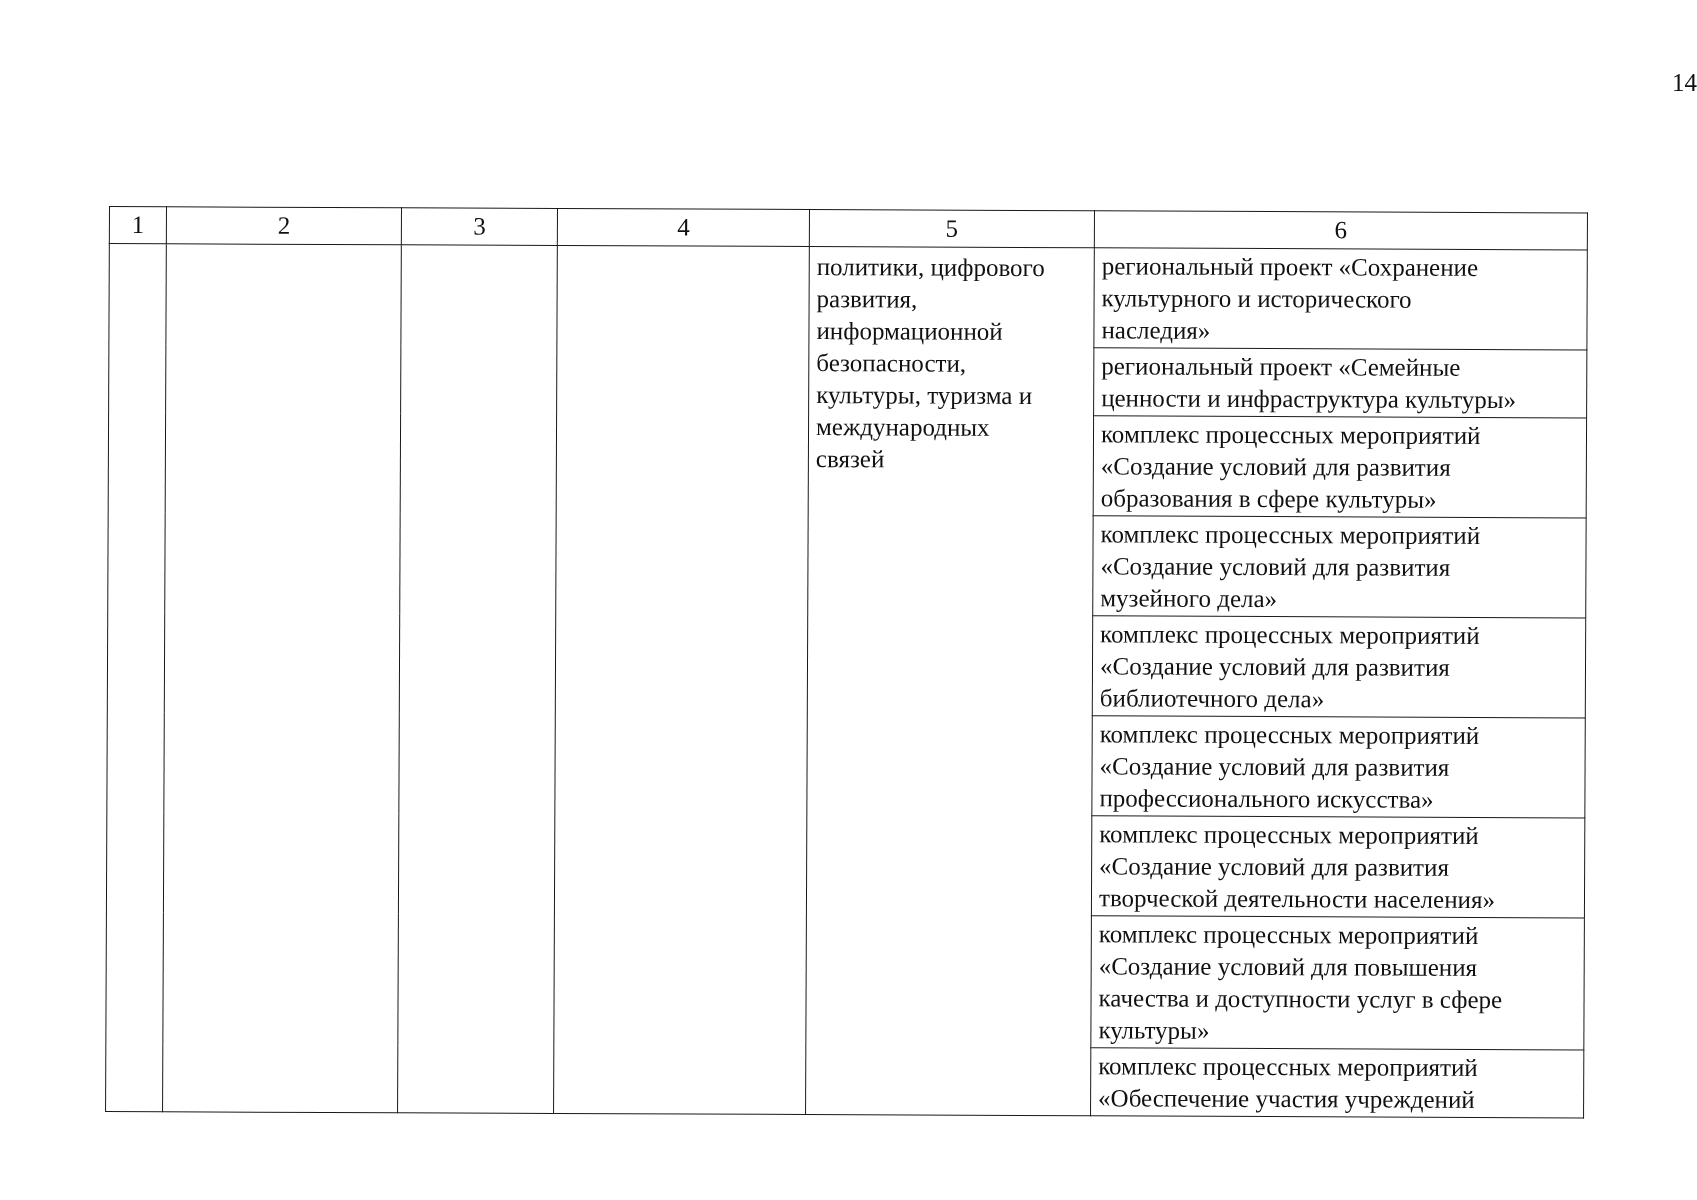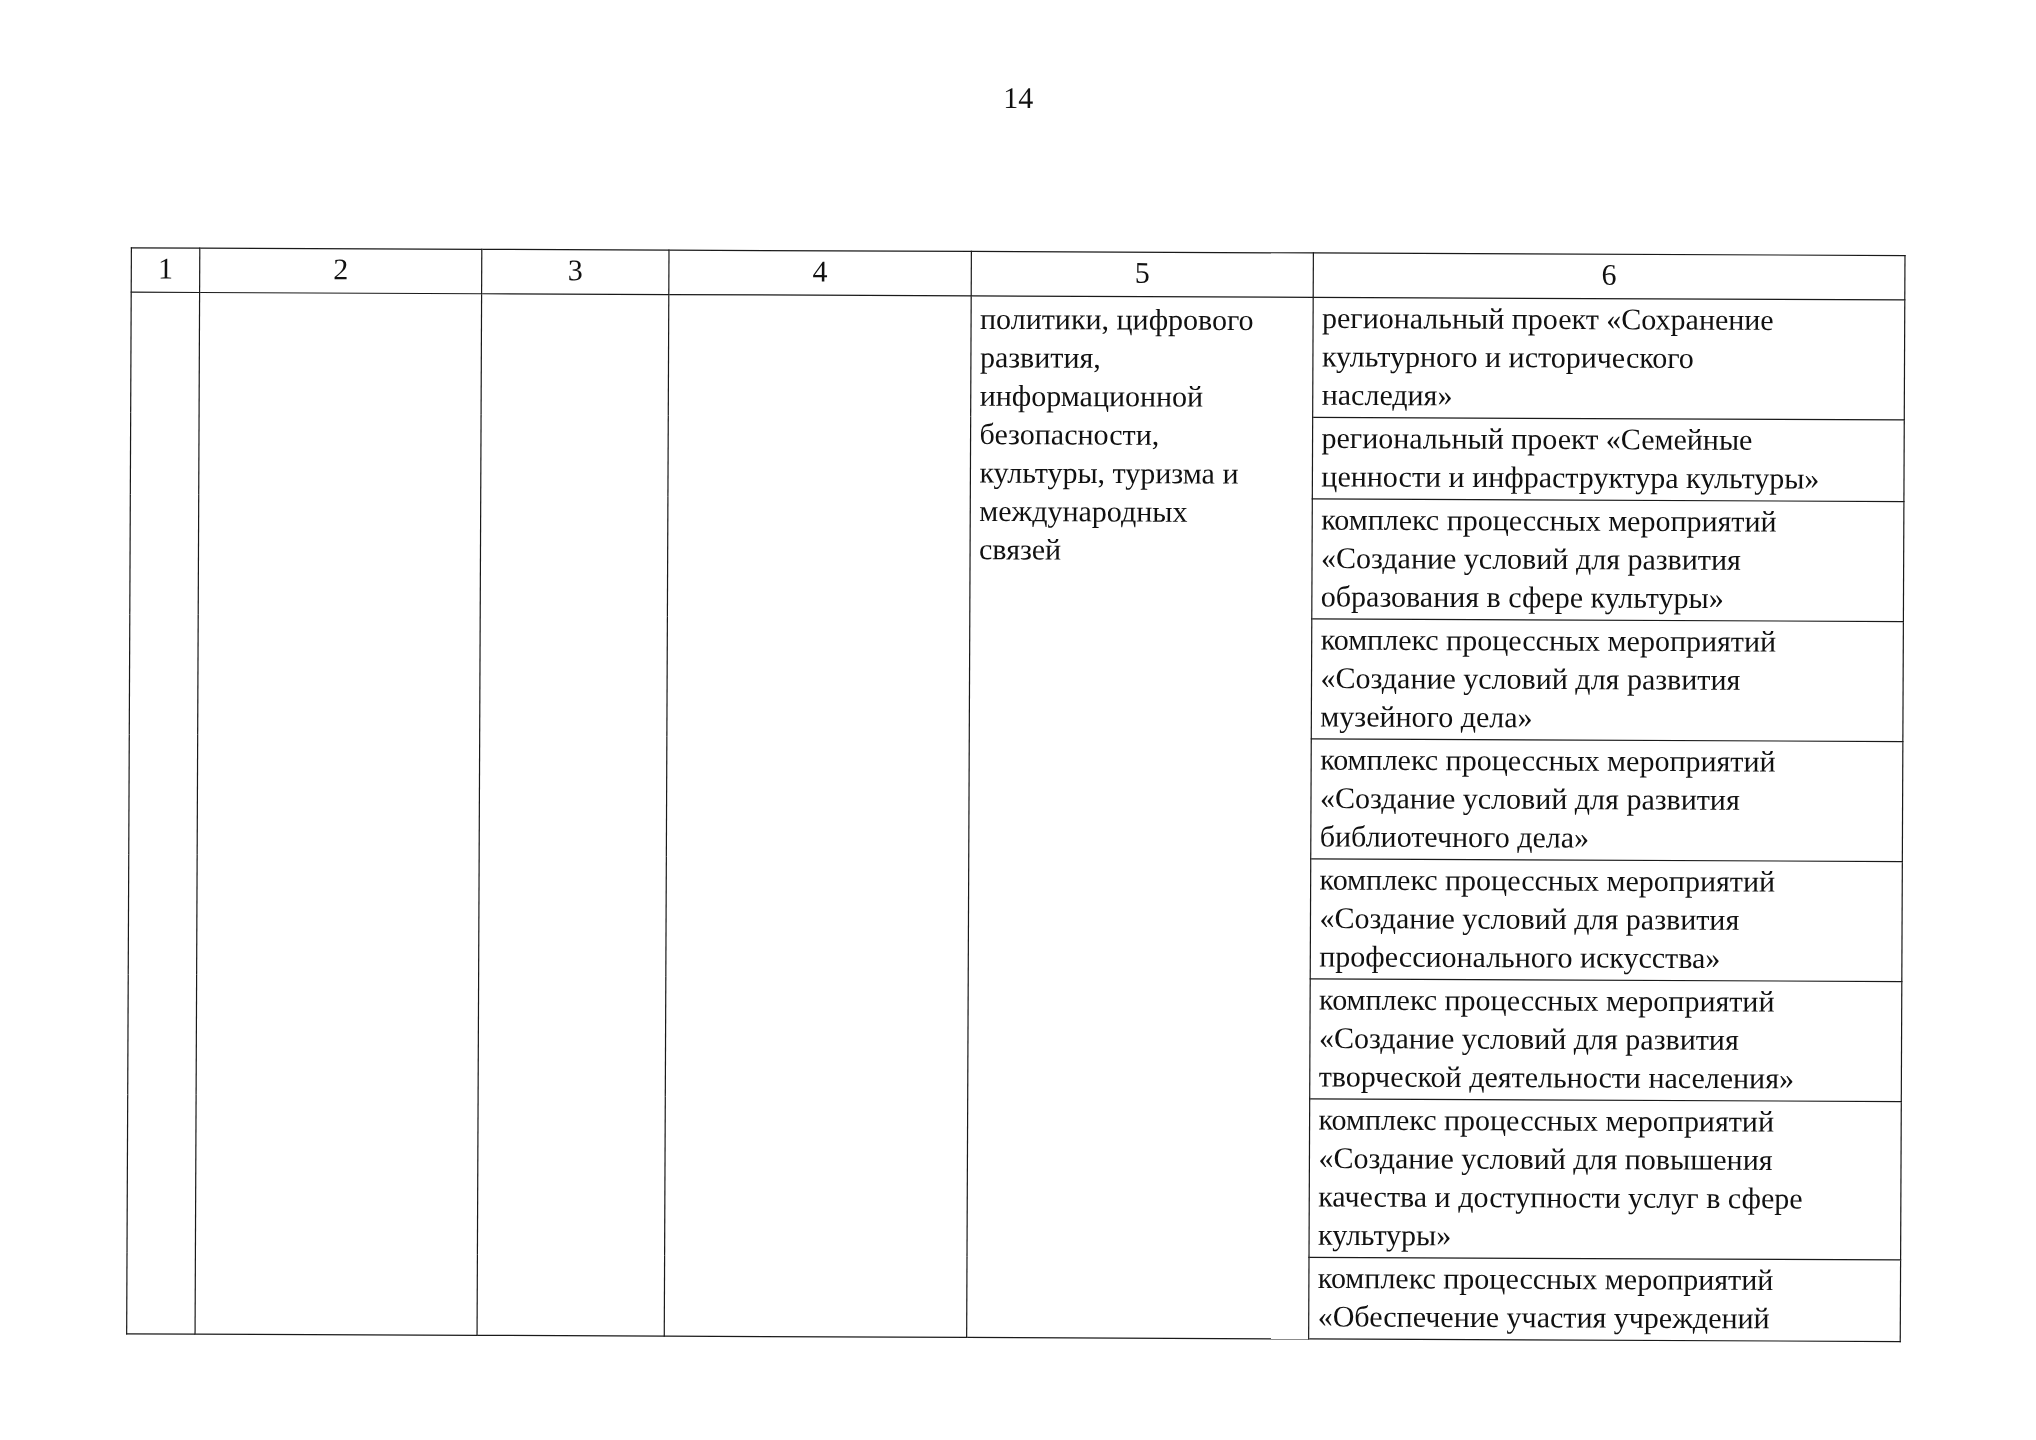--- a/index.html
+++ b/index.html
@@ -13,21 +13,21 @@
     position: relative;
     overflow: hidden;
     font-family: "Liberation Serif", "DejaVu Serif", serif;
     color: #111111;
   }
   .page-number {
     position: absolute;
     left: 0;
     width: 1697px;
     top: 68px;
-    text-align: center;
+    text-align: right;
     font-size: 25px;
     line-height: 30px;
     padding-left: 0;
   }
   .page-number span {
     display: inline-block;
     margin-left: 0px;
     position: relative;
     left: 0px;
   }

